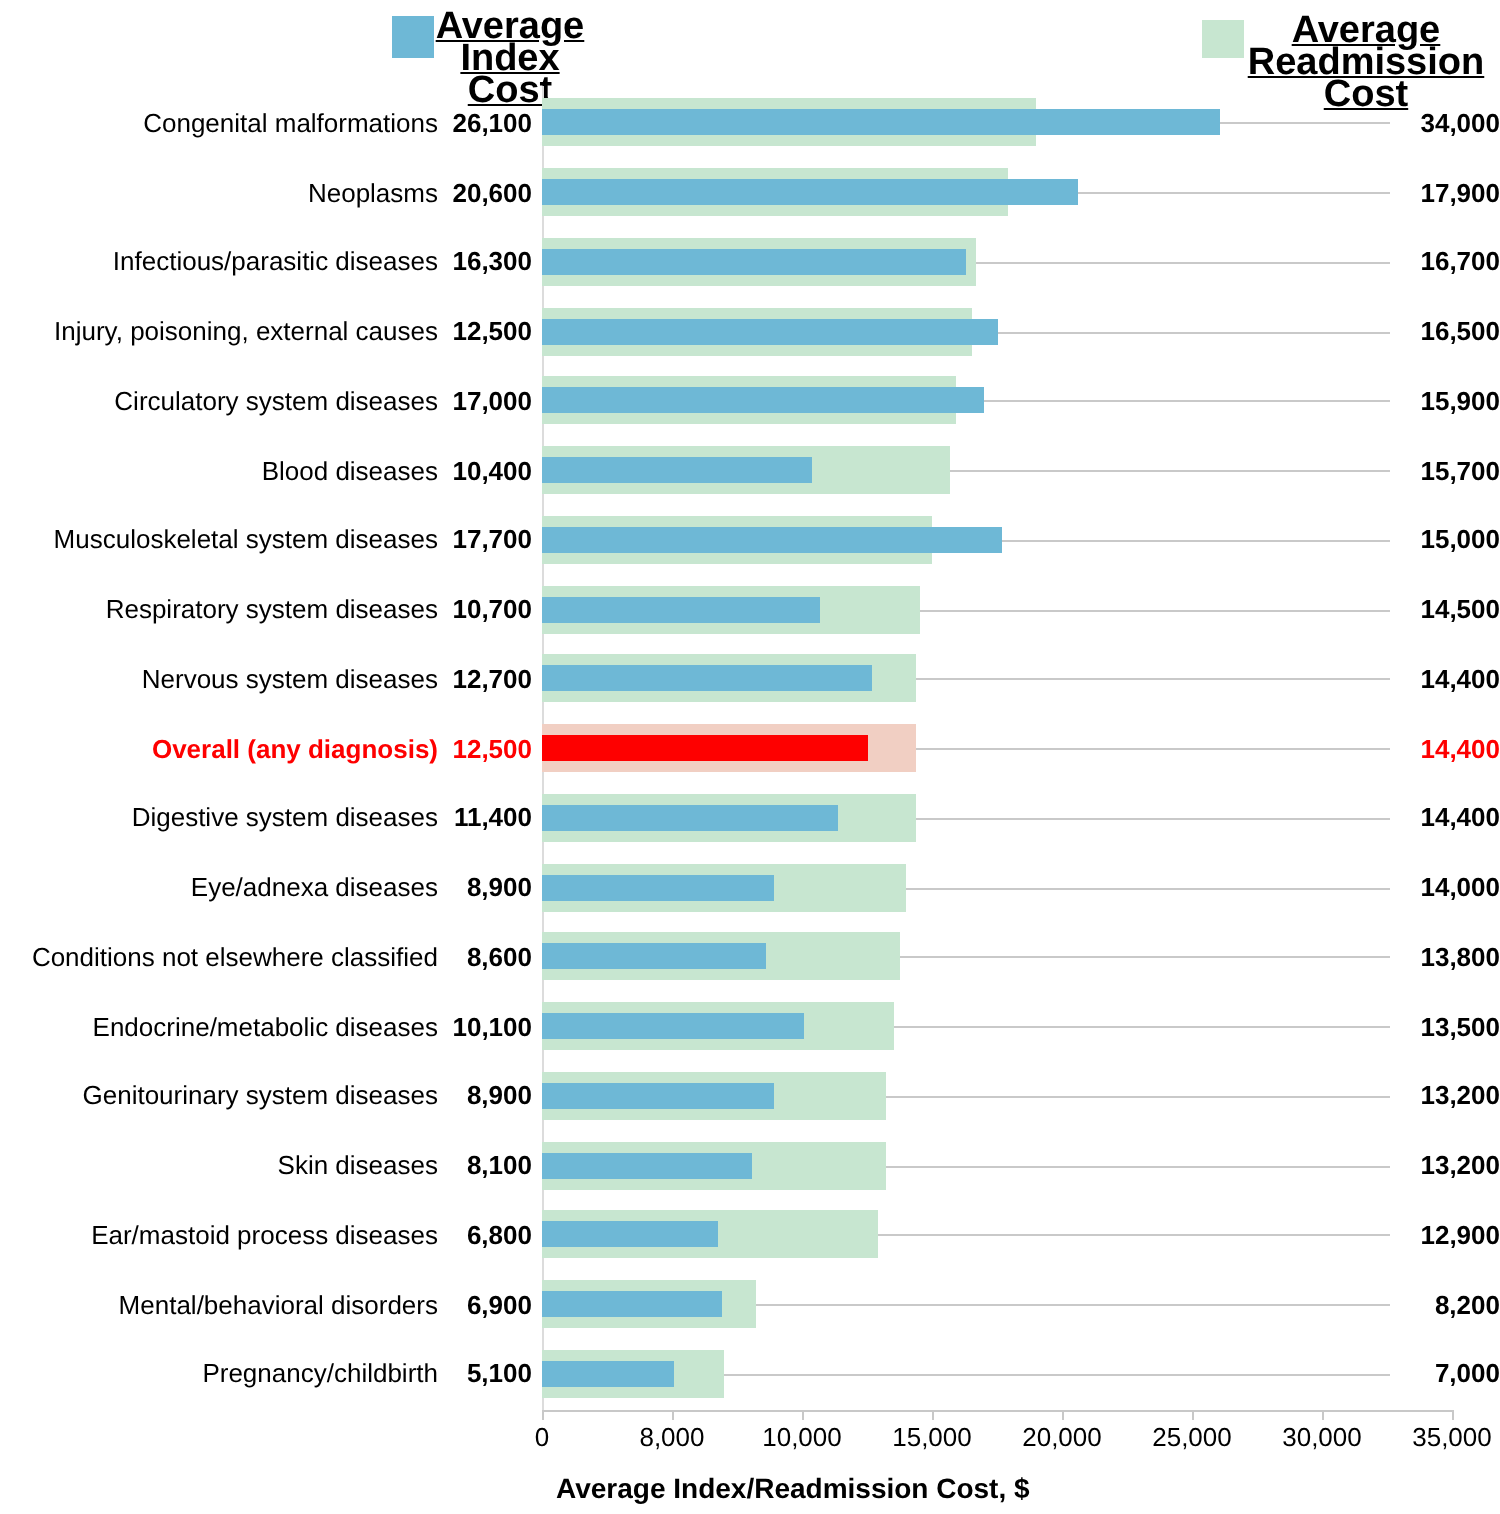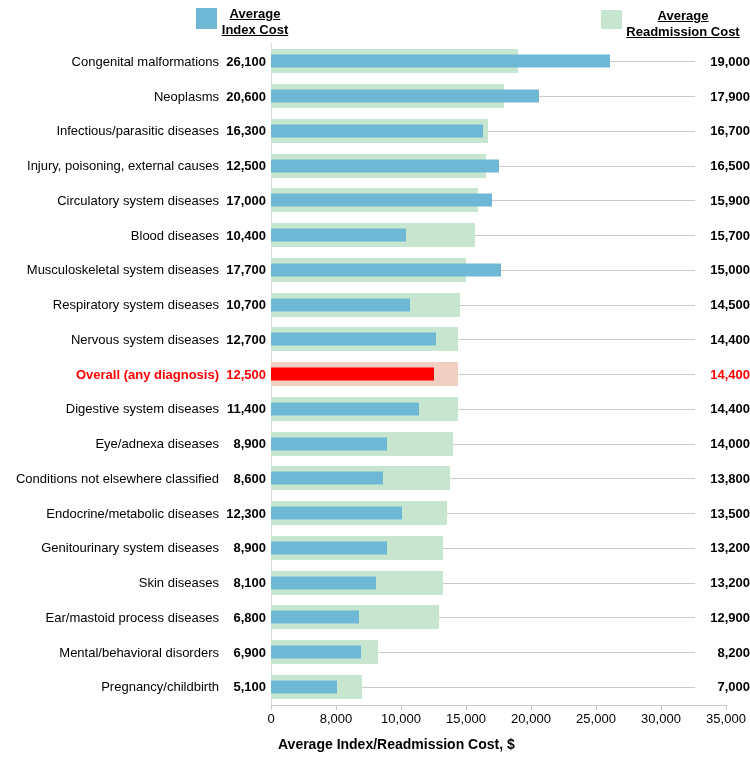--- a/index.html
+++ b/index.html
@@ -5,21 +5,21 @@
   html,body{margin:0;padding:0;background:#fff;}
   #stage{
     position:relative;width:750px;height:757px;background:#fff;overflow:hidden;
     font-family:"Liberation Sans",sans-serif;color:#000;
   }
   
   .legend-swatch{position:absolute;}
   #legend-index-swatch{left:196px;top:8px;width:21px;height:21px;}
   #legend-readm-swatch{left:601px;top:10px;width:21px;height:19px;}
   .legend-label{
-    position:absolute;font-size:13px;font-weight:700;text-decoration:underline;
+    position:absolute;font-size:19px;font-weight:700;text-decoration:underline;
     text-align:center;line-height:16px;
   }
   #legend-index-label{left:214px;top:6px;width:82px;}
   #legend-readm-label{left:620px;top:8px;width:126px;}
   
   #rows{position:absolute;left:0;top:44px;width:750px;}
   .row{display:flex;align-items:stretch;height:34.75px;}
   .cat{
     width:225px;box-sizing:border-box;padding-right:6px;font-size:13px;
     display:flex;align-items:center;justify-content:flex-end;white-space:nowrap;
@@ -59,21 +59,21 @@
 
   <div id="rows">
       <div class="row">
     <div class="cat">Congenital malformations</div>
     <div class="val">26,100</div>
     <div class="plot">
       <div class="leader" style="left: 339.3px; width: 84.7px; background: rgb(201, 201, 201);"></div>
       <div class="readm-bar" style="width: 247px; background: rgb(199, 230, 208);"></div>
       <div class="index-bar" style="width: 339.3px; background: rgb(110, 184, 214);"></div>
     </div>
-    <div class="rval">19,000</div>
+    <div class="rval">34,000</div>
   </div>
       <div class="row">
     <div class="cat">Neoplasms</div>
     <div class="val">20,600</div>
     <div class="plot">
       <div class="leader" style="left: 267.8px; width: 156.2px; background: rgb(201, 201, 201);"></div>
       <div class="readm-bar" style="width: 232.7px; background: rgb(199, 230, 208);"></div>
       <div class="index-bar" style="width: 267.8px; background: rgb(110, 184, 214);"></div>
     </div>
     <div class="rval">17,900</div>
@@ -183,21 +183,21 @@
     <div class="val">8,600</div>
     <div class="plot">
       <div class="leader" style="left: 179.4px; width: 244.6px; background: rgb(201, 201, 201);"></div>
       <div class="readm-bar" style="width: 179.4px; background: rgb(199, 230, 208);"></div>
       <div class="index-bar" style="width: 111.8px; background: rgb(110, 184, 214);"></div>
     </div>
     <div class="rval">13,800</div>
   </div>
       <div class="row">
     <div class="cat">Endocrine/metabolic diseases</div>
-    <div class="val">12,300</div>
+    <div class="val">10,100</div>
     <div class="plot">
       <div class="leader" style="left: 175.5px; width: 248.5px; background: rgb(201, 201, 201);"></div>
       <div class="readm-bar" style="width: 175.5px; background: rgb(199, 230, 208);"></div>
       <div class="index-bar" style="width: 131.3px; background: rgb(110, 184, 214);"></div>
     </div>
     <div class="rval">13,500</div>
   </div>
       <div class="row">
     <div class="cat">Genitourinary system diseases</div>
     <div class="val">8,900</div>

